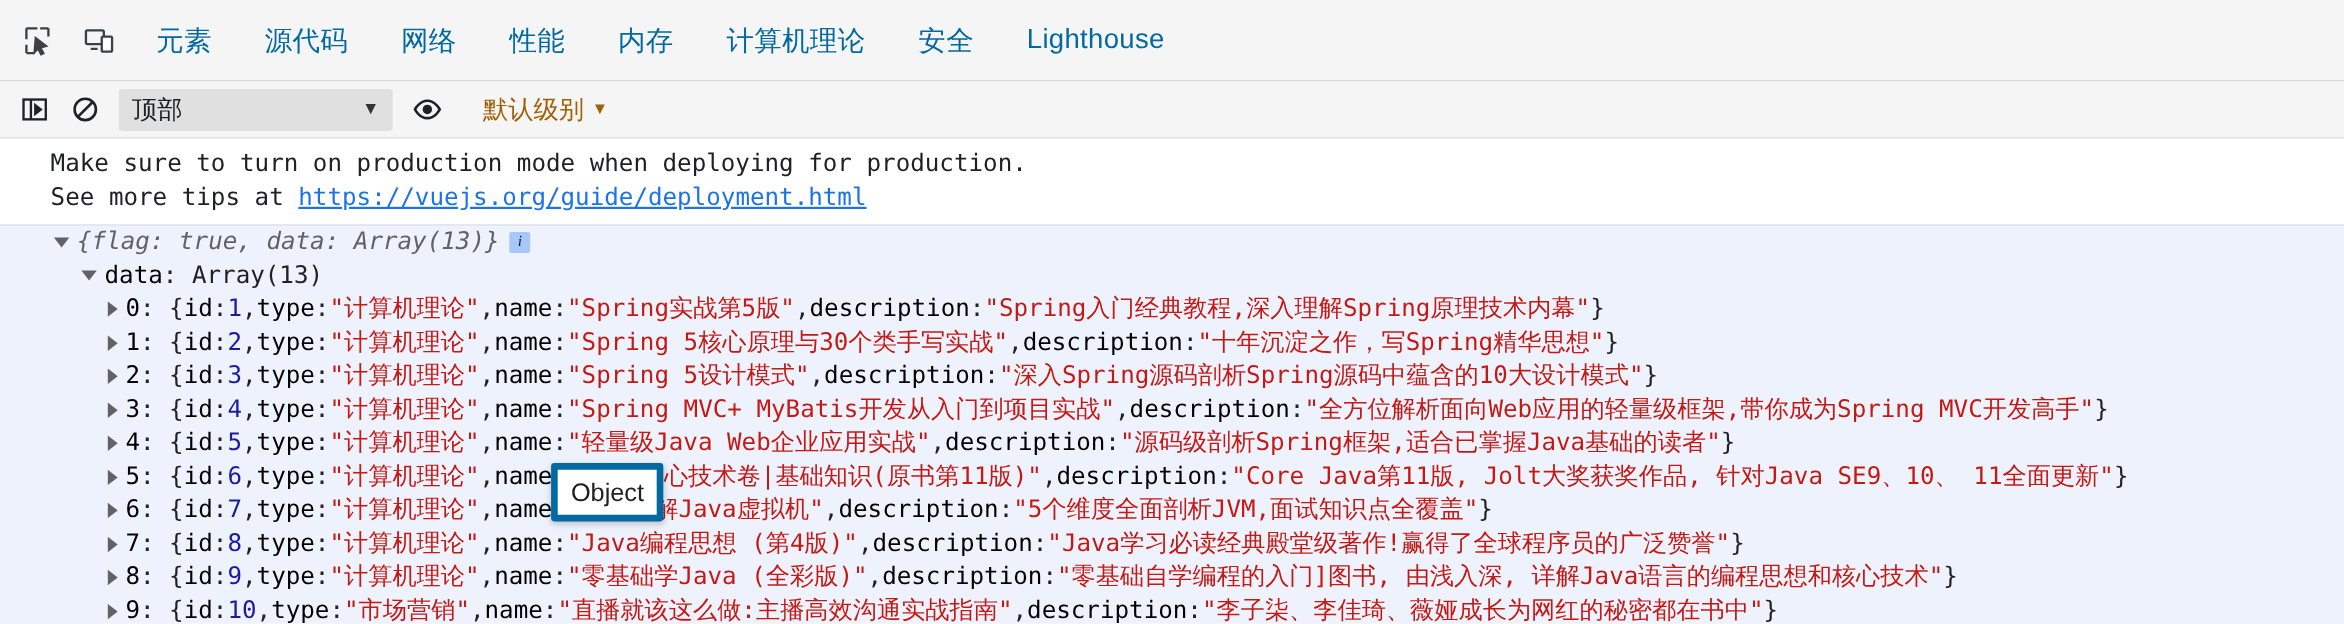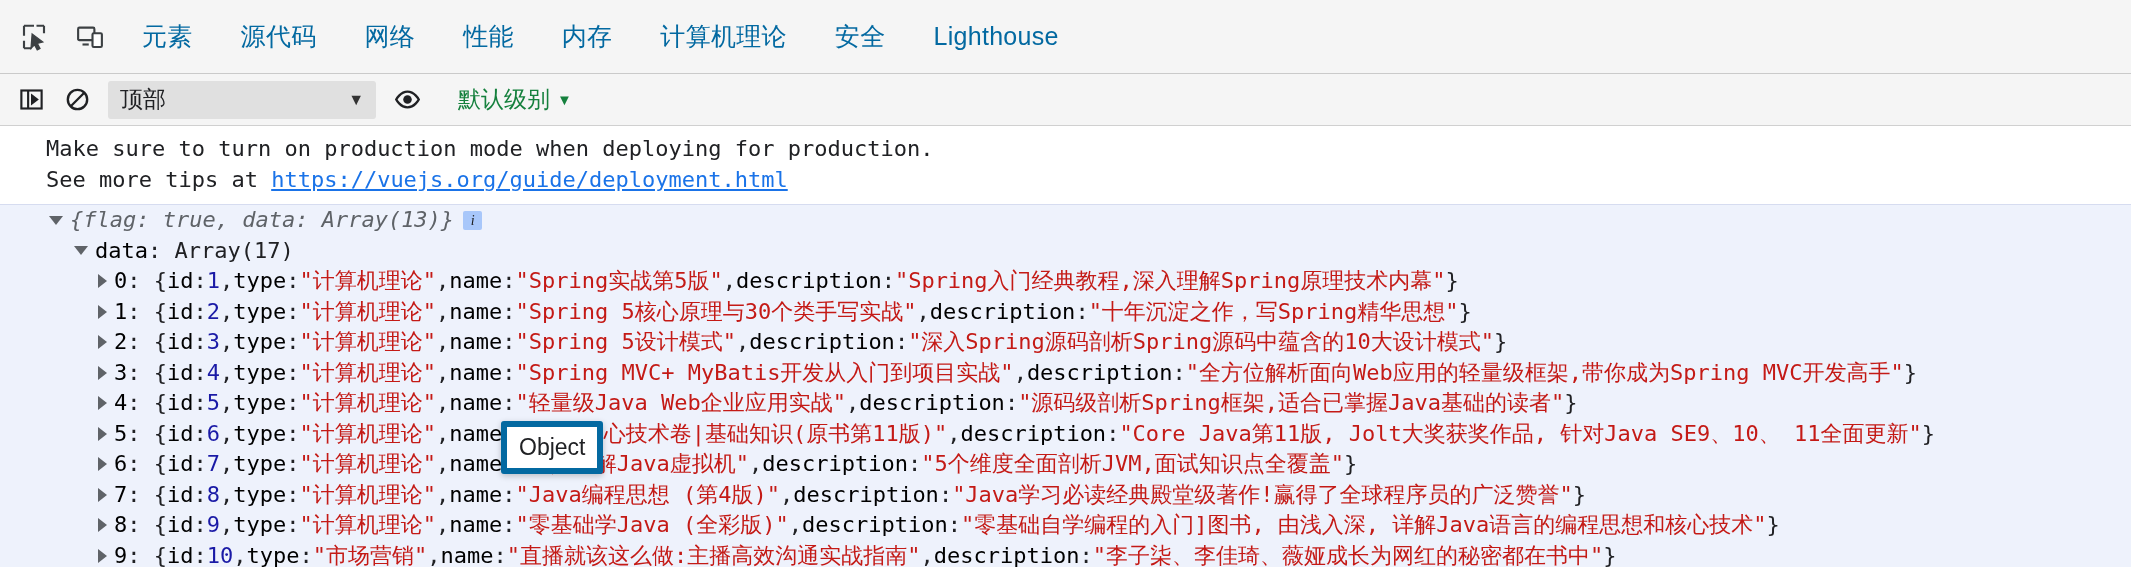--- a/index.html
+++ b/index.html
@@ -69,21 +69,21 @@
   .fb-icon {
     width: 46px;
     height: 46px;
     display: flex;
     align-items: center;
     justify-content: center;
     flex: 0 0 auto;
   }
   .ctx-select {
     margin-left: 8px;
-    width: 268px;
+    width: 249px;
     height: 38px;
     background: #e0e0e0;
     border: none;
     border-radius: 3px;
     display: flex;
     align-items: center;
     padding: 0 12px;
     box-sizing: border-box;
     font-size: 23px;
     color: #202124;
@@ -106,21 +106,21 @@
     color: #9aa0a6;
     padding: 0 10px;
     box-sizing: border-box;
     font-family: "Liberation Sans", sans-serif;
     outline: none;
   }
   .filter-input::placeholder { color: #9aa0a6; }
   .level-select {
     margin-left: 28px;
     font-size: 23px;
-    color: #15803d;
+    color: #a16207;
     display: flex;
     align-items: center;
     gap: 7px;
     white-space: nowrap;
   }
   .level-select .caret { font-size: 15px; }
 
   
   .console {
     background: #ffffff;
@@ -303,21 +303,21 @@
     <div class="row lvl0">
       <span class="tri down"></span>
       <span class="preview">{flag: true, data: Array(13)}</span>
       <span class="info-badge">i</span>
     </div>
 
     <div class="row lvl1">
       <span class="tri down"></span>
       <span class="k-prop">data</span>
         <span class="k-plain">:&nbsp;</span>
-        <span class="k-plain">Array(17)</span>
+        <span class="k-plain">Array(13)</span>
     </div>
 
     <div id="entry-rows">
         <div class="row lvl2">
           <span class="tri right"></span>
           <span class="k-prop">0</span>
           <span class="k-plain">: {</span>
           <span class="k-prop">id</span>
           <span class="k-plain">: </span>
           <span class="k-num">1</span>

